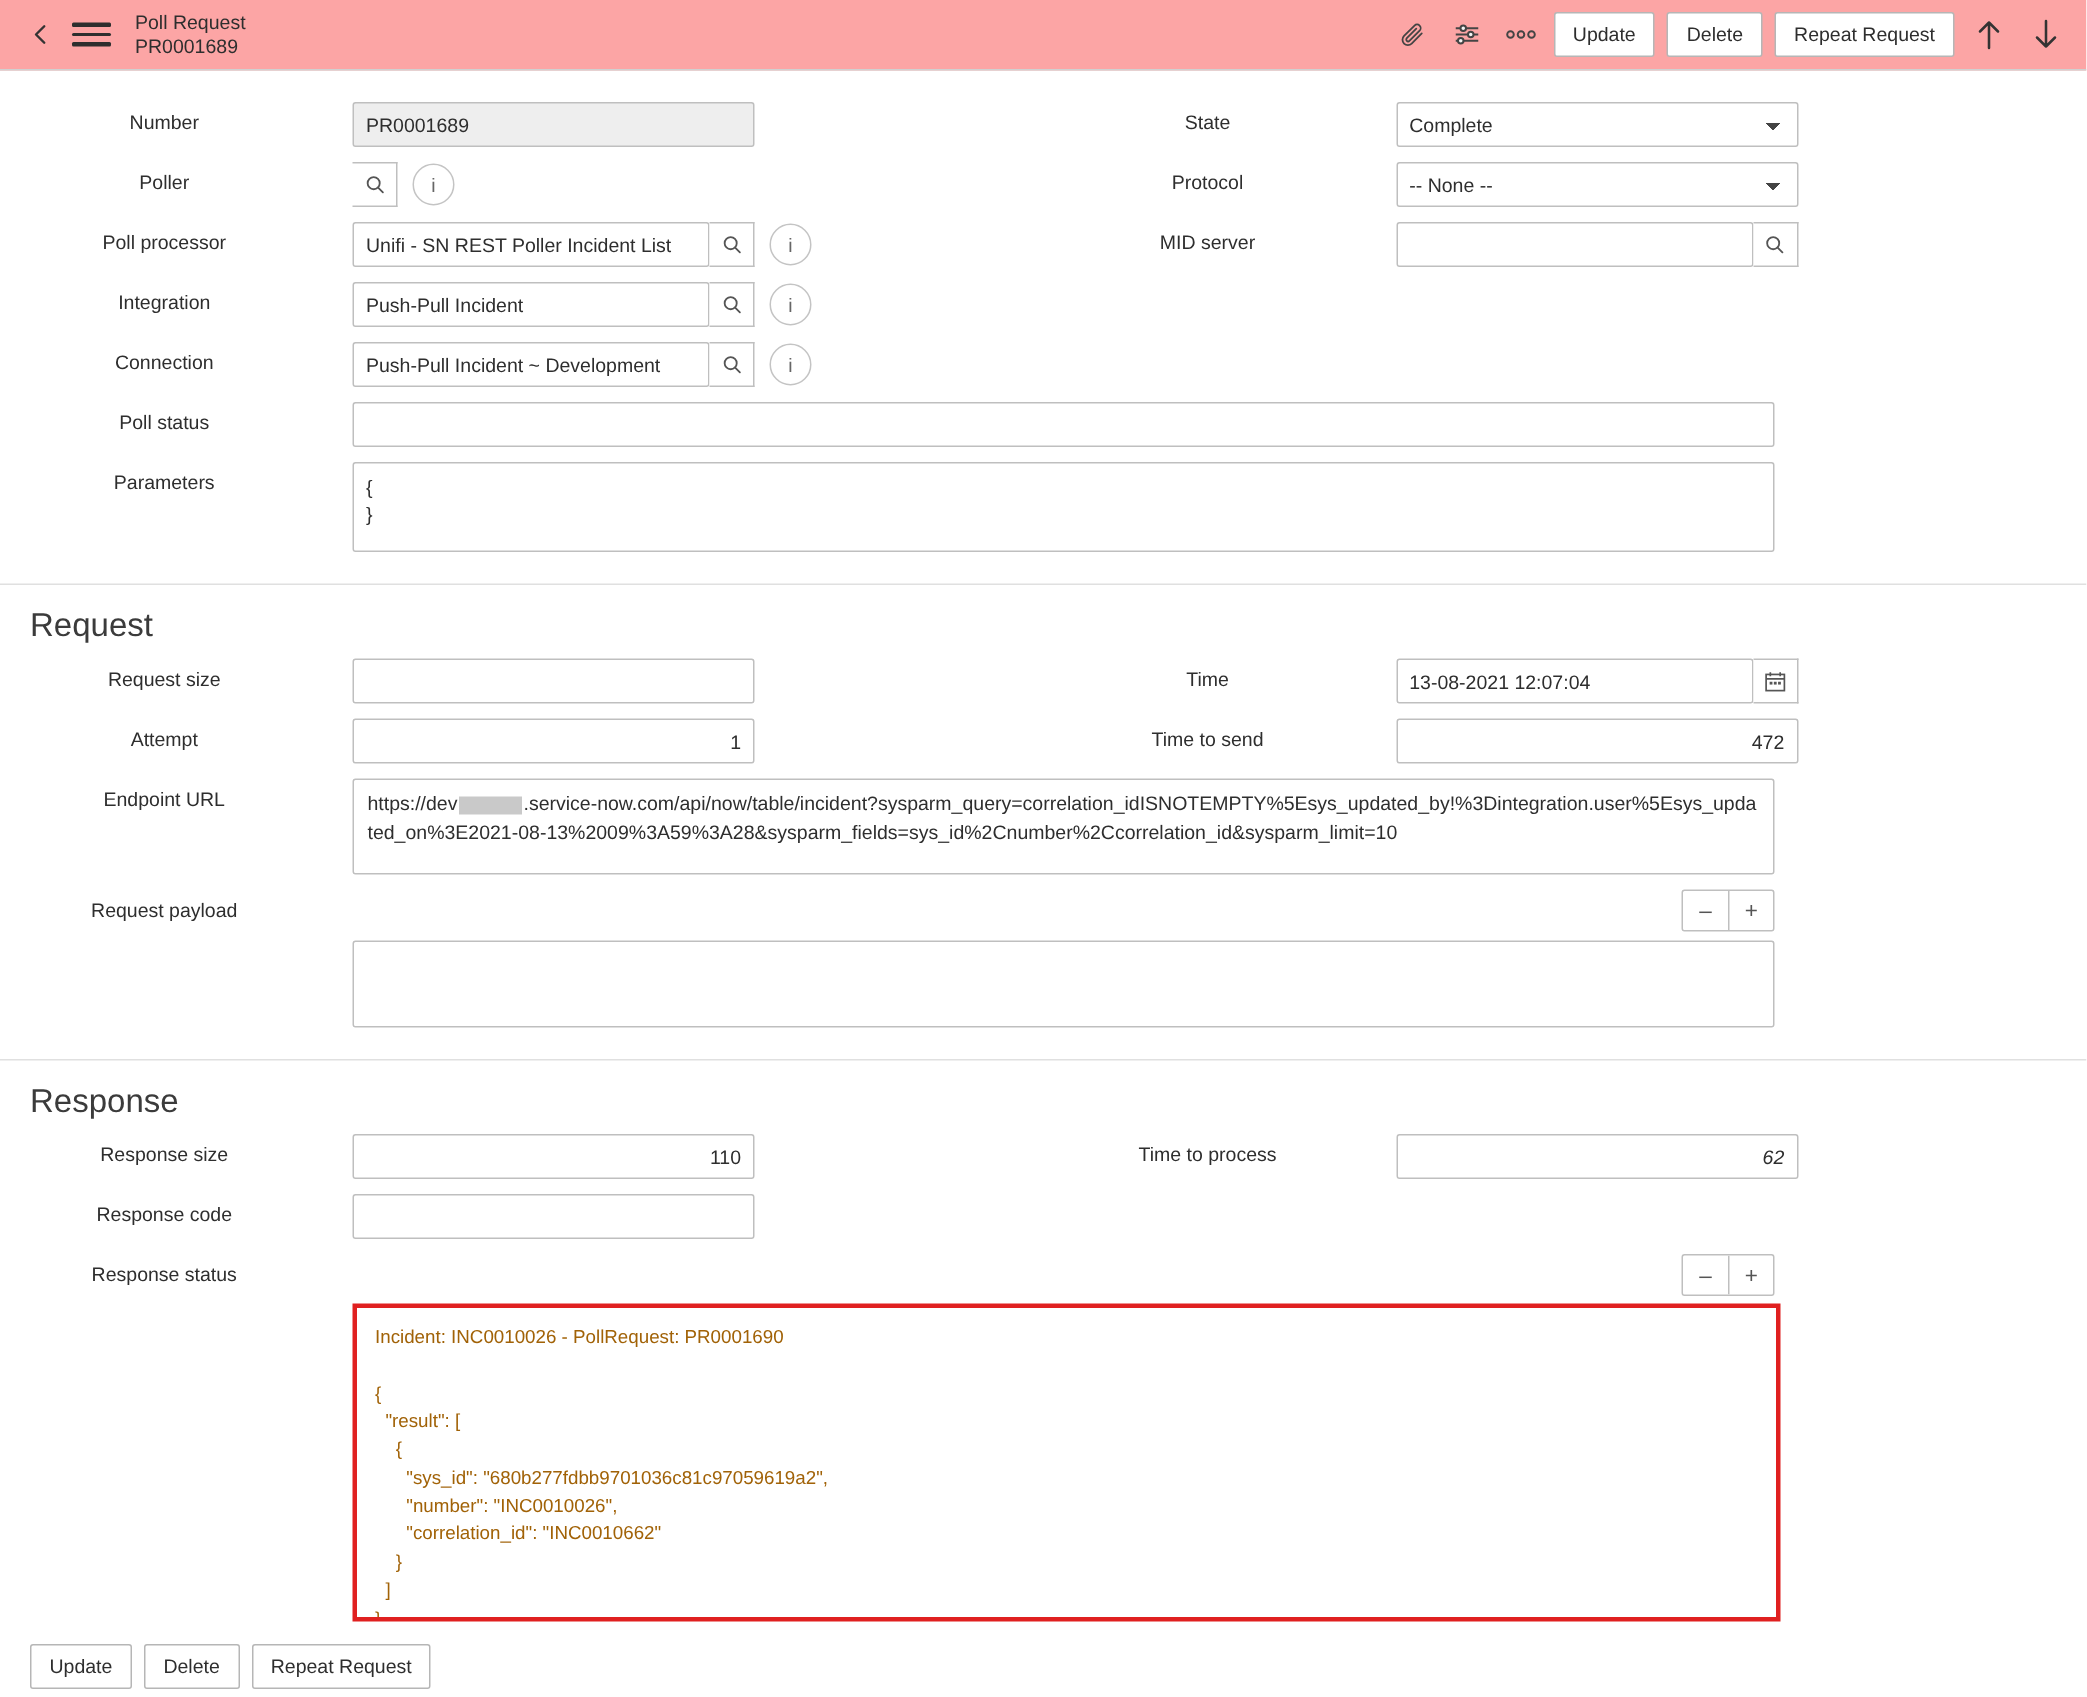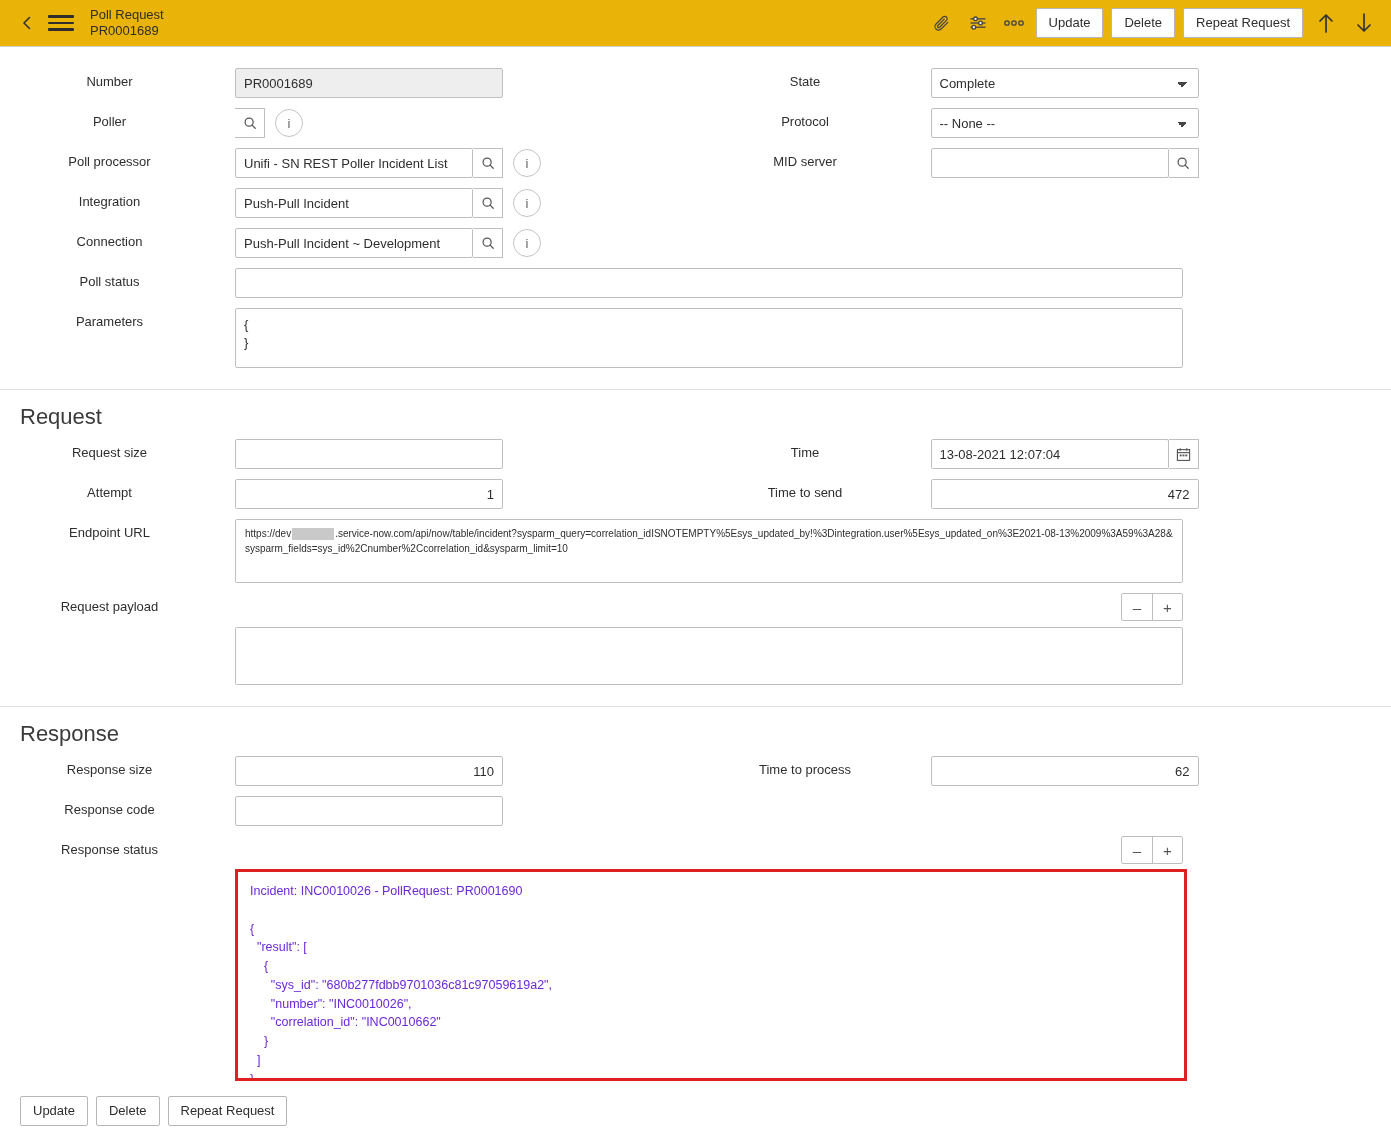--- a/index.html
+++ b/index.html
@@ -10,21 +10,21 @@
     font-family: "Liberation Sans", sans-serif;
     font-size: 13px;
     color: #2e2e2e;
     overflow: hidden;
   }
 
   
   .topbar {
     position: relative;
     height: 47px;
-    background: #eab308;
+    background: #fca5a5;
     border-bottom: 1px solid #d0d0d0;
     display: flex;
     align-items: center;
     padding: 0 12px;
   }
   .back-btn {
     width: 30px; height: 30px;
     display: flex; align-items: center; justify-content: center;
     cursor: pointer;
     color: #444;
@@ -150,21 +150,21 @@
     line-height: 1.35;
     white-space: pre;
   }
   .endpoint-box {
     border: 1px solid #bfbfbf;
     border-radius: 2px;
     background: #fff;
     width: 948px;
     min-height: 64px;
     padding: 7px 9px;
-    font-size: 10px;
+    font-size: 13px;
     line-height: 1.45;
     color: #2e2e2e;
     word-break: break-all;
   }
   .redact {
     display: inline-block;
     width: 42px; height: 12px;
     background: #c9c9c9;
     vertical-align: middle;
     margin: 0 1px;
@@ -210,21 +210,21 @@
   .pm div + div { border-left: 1px solid #bfbfbf; }
 
   .resp-box {
     border: 3px solid #e02020;
     background: #fff;
     width: 952px;
     height: 212px;
     padding: 10px 12px;
     font-size: 12.5px;
     line-height: 1.5;
-    color: #6d28d9;
+    color: #a16207;
     white-space: pre;
     overflow: hidden;
     font-family: "Liberation Sans", sans-serif;
   }
 
   .footer {
     display: flex;
     gap: 8px;
     padding: 10px 0 0 20px;
   }
@@ -504,21 +504,21 @@
   <div class="row">
     <div class="col">
       <div class="lbl">Response size</div>
       <div class="ctrl">
         <input class="inp w-small num" value="110" style="">
       </div>
     </div>
     <div class="col">
       <div class="lbl">Time to process</div>
       <div class="ctrl">
-        <input class="inp num" style="width: 268px;" value="62">
+        <input class="inp num" style="width: 268px; font-style: italic;" value="62">
       </div>
     </div>
   </div>
 
   <div class="row">
     <div class="col">
       <div class="lbl">Response code</div>
       <div class="ctrl">
         <input class="inp w-small num" value="" style="">
       </div>

